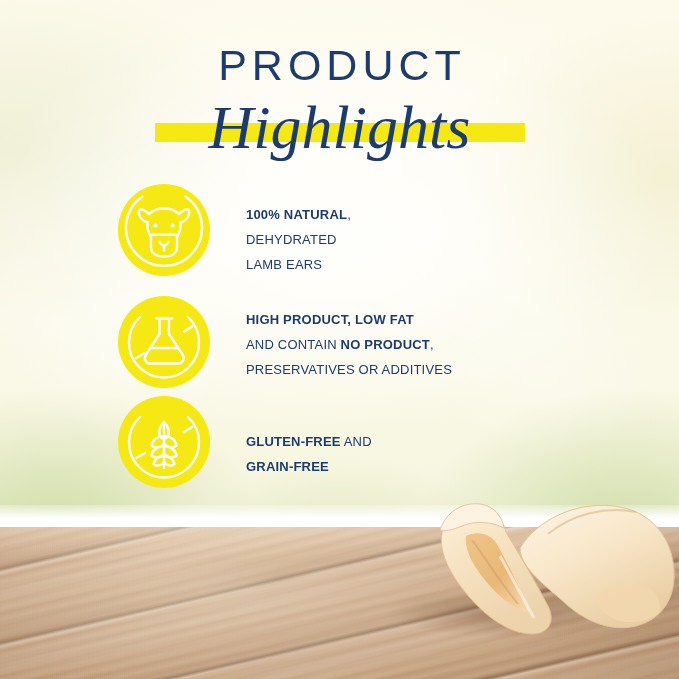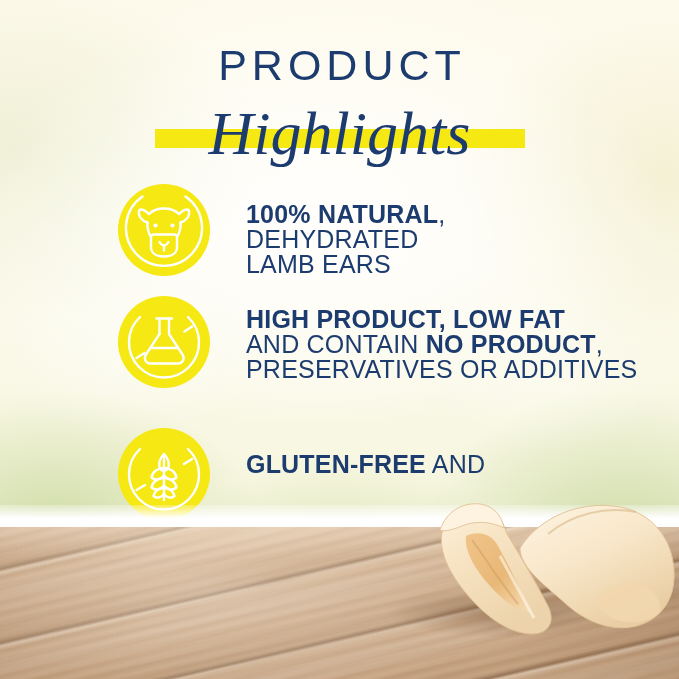--- a/index.html
+++ b/index.html
@@ -62,21 +62,21 @@
     font-size: 43px;
     font-weight: 400;
     letter-spacing: 5px;
     color: #1c3b6e;
     line-height: 1;
     margin-left: 5px;
   }
   .title-highlights-wrap {
     position: relative;
     display: block;
-    margin-top: 10px;
+    margin-top: 4px;
     height: 72px;
   }
   .hl-bar {
     position: absolute;
     left: 155px;
     top: 32px;
     width: 370px;
     height: 19px;
     background: #f6e813;
   }
@@ -99,21 +99,21 @@
     width: 679px;
   }
   .row {
     position: absolute;
     left: 118px;
     display: flex;
     align-items: flex-start;
   }
   .row-1 { top: 0px; }
   .row-2 { top: 112px; }
-  .row-3 { top: 244px; }
+  .row-3 { top: 212px; align-items: center; }
 
   .icon-badge {
     width: 92px;
     height: 92px;
     flex: 0 0 92px;
     border-radius: 50%;
     background: #f6e813;
     position: relative;
   }
   .icon-badge svg {
@@ -121,21 +121,21 @@
     inset: 0;
     width: 92px;
     height: 92px;
     display: block;
   }
 
   .row-text {
     margin-left: 36px;
     color: #1c3b6e;
     font-family: "Liberation Sans", sans-serif;
-    font-size: 25px;
+    font-size: 13px;
     font-weight: 400;
     line-height: 25px;
     letter-spacing: 0.2px;
     white-space: pre-line;
     padding-top: 18px;
   }
   .row-2 .row-text { padding-top: 11px; }
   .row-3 .row-text { padding-top: 24px; }
   .row-text b { font-weight: 700; }
 
@@ -310,21 +310,21 @@
 
             <path d="M46,50 C40,50 34.5,53.5 33.5,59.5 C37.5,63 43,61.5 46,57.5"></path>
             <path d="M46,50 C52,50 57.5,53.5 58.5,59.5 C54.5,63 49,61.5 46,57.5"></path>
 
             <path d="M46,60 C41,60 36.5,63 35.5,68 C39,71 44,69.5 46,66"></path>
             <path d="M46,60 C51,60 55.5,63 56.5,68 C53,71 48,69.5 46,66"></path>
           </g>
         </svg>
       </div>
       <div class="row-text"><b>GLUTEN-FREE</b> AND
-</div>
+<b>GRAIN-FREE</b></div>
     </div>
   </div>
 
   <div class="bg-white-band"></div>
 
   <div class="floor">
     <div class="planks">
       <div class="planks-inner"></div>
       <div class="grain"></div>
       <div class="knots"></div>

